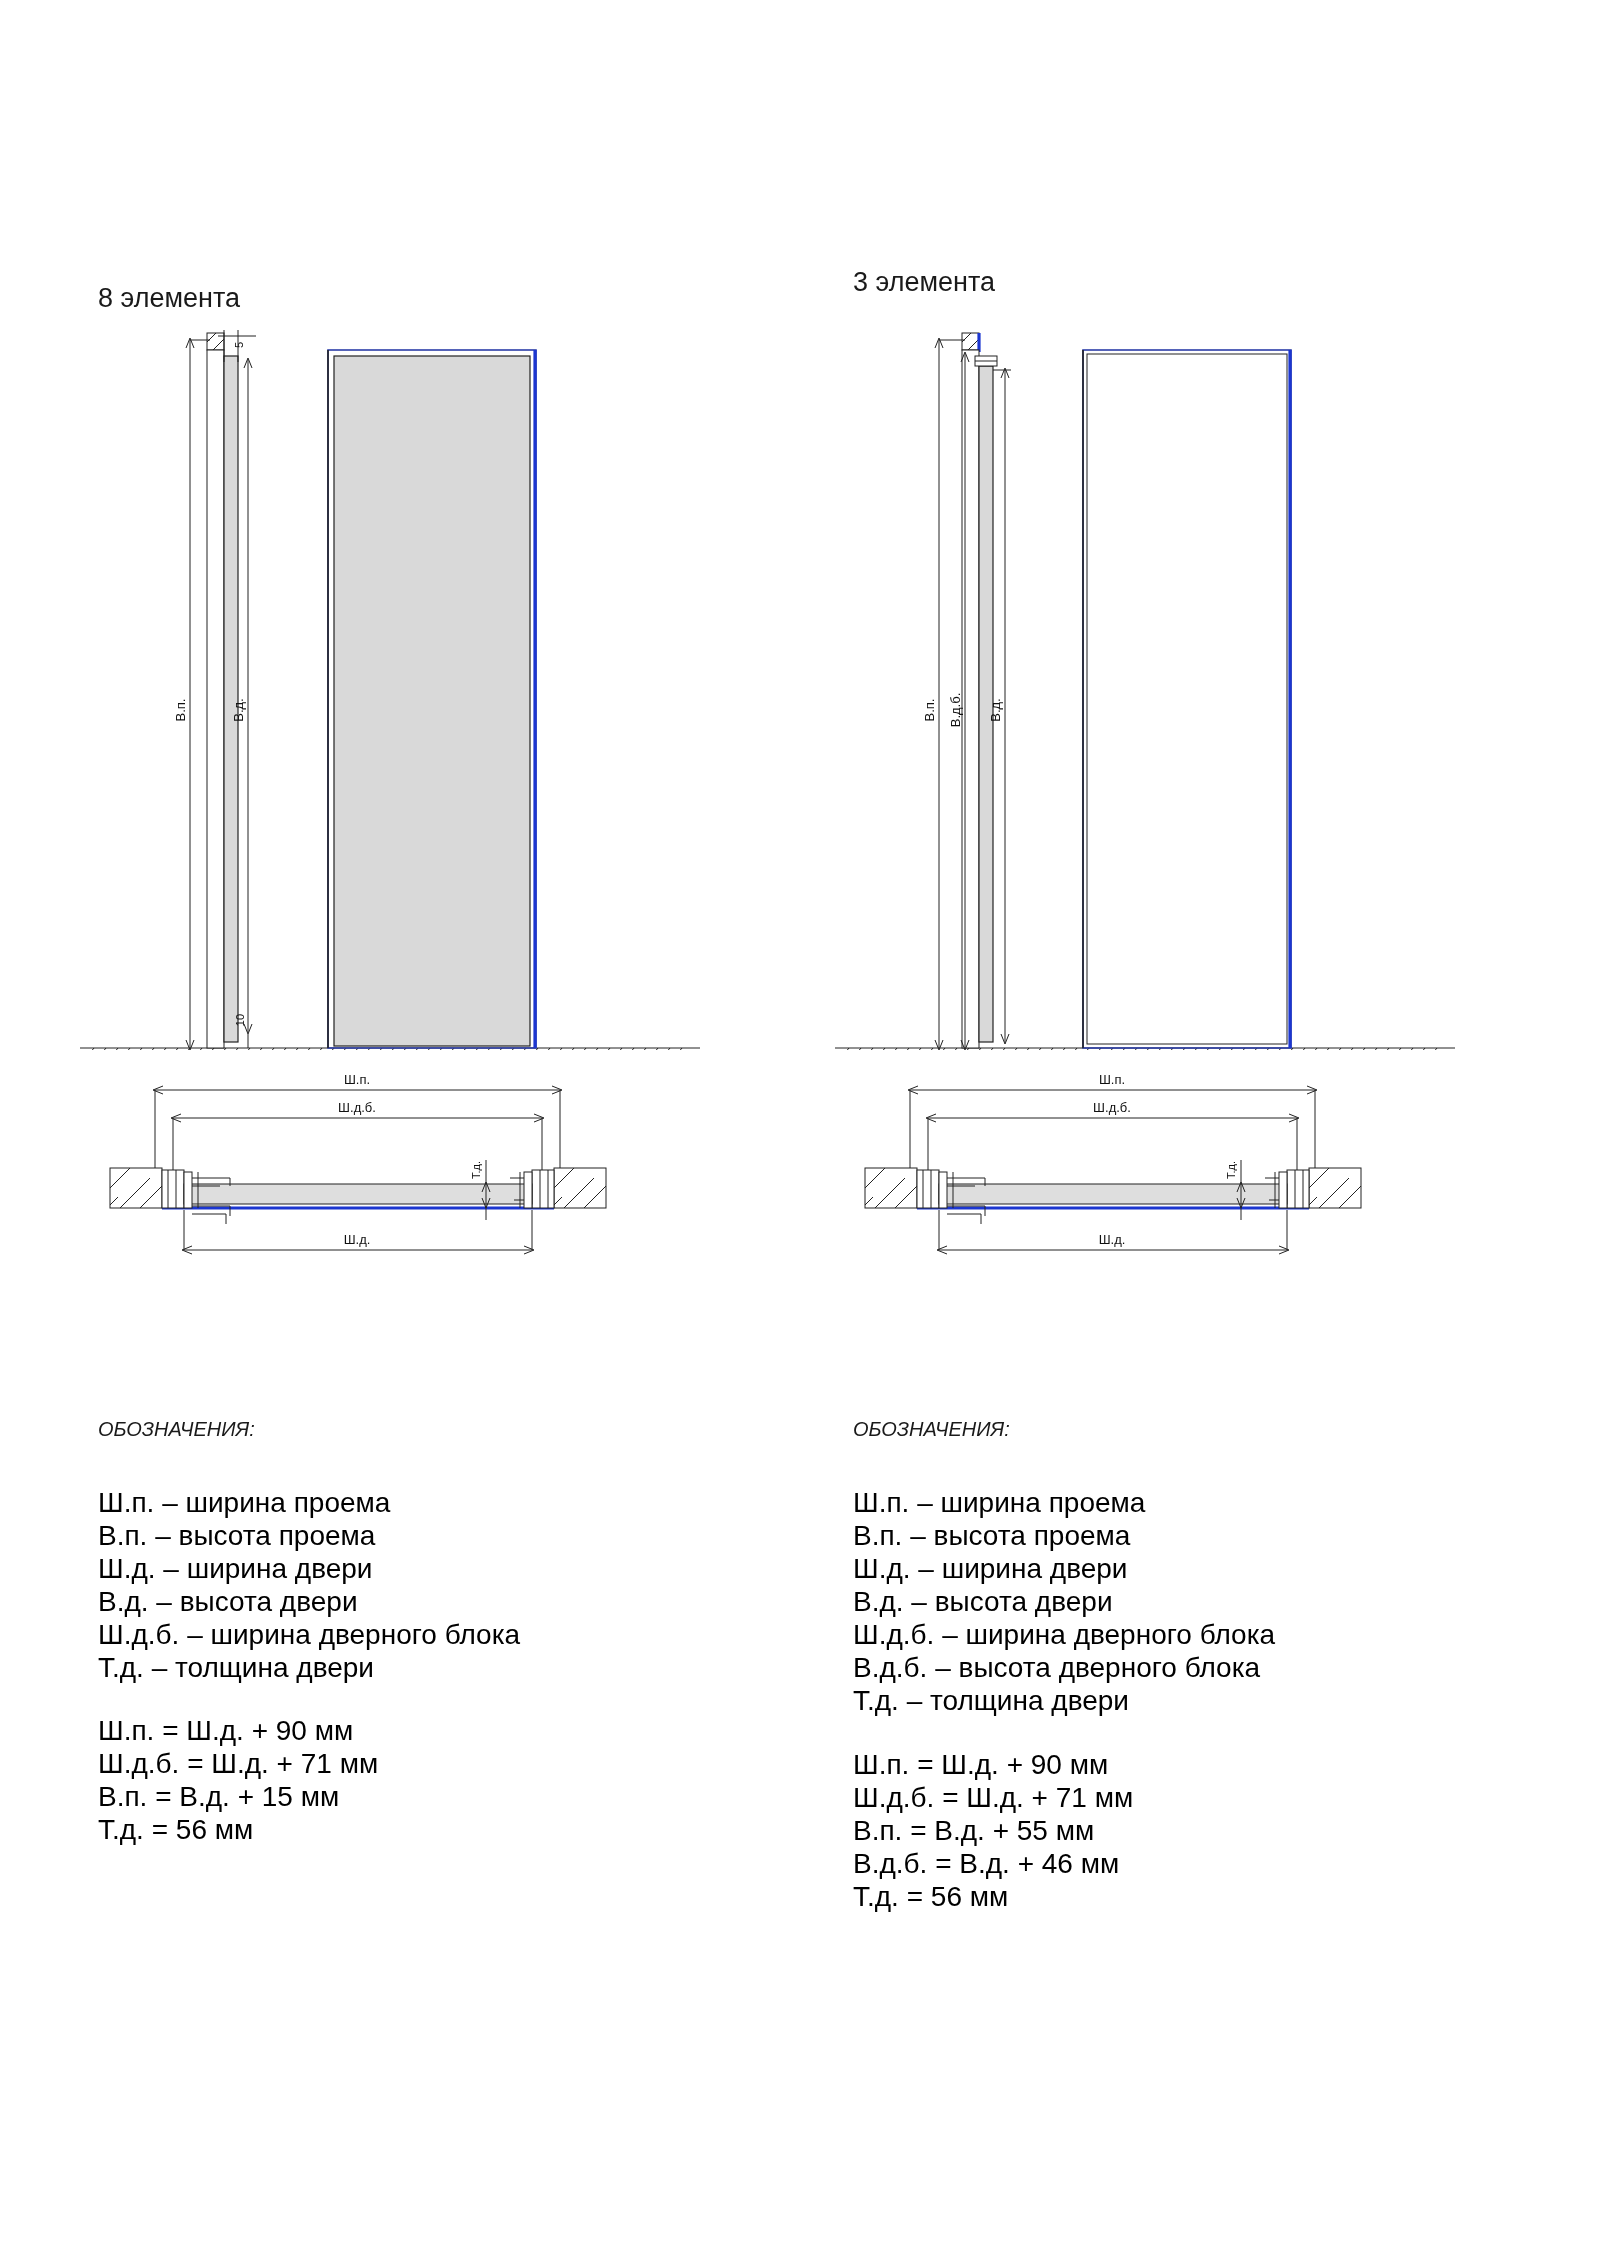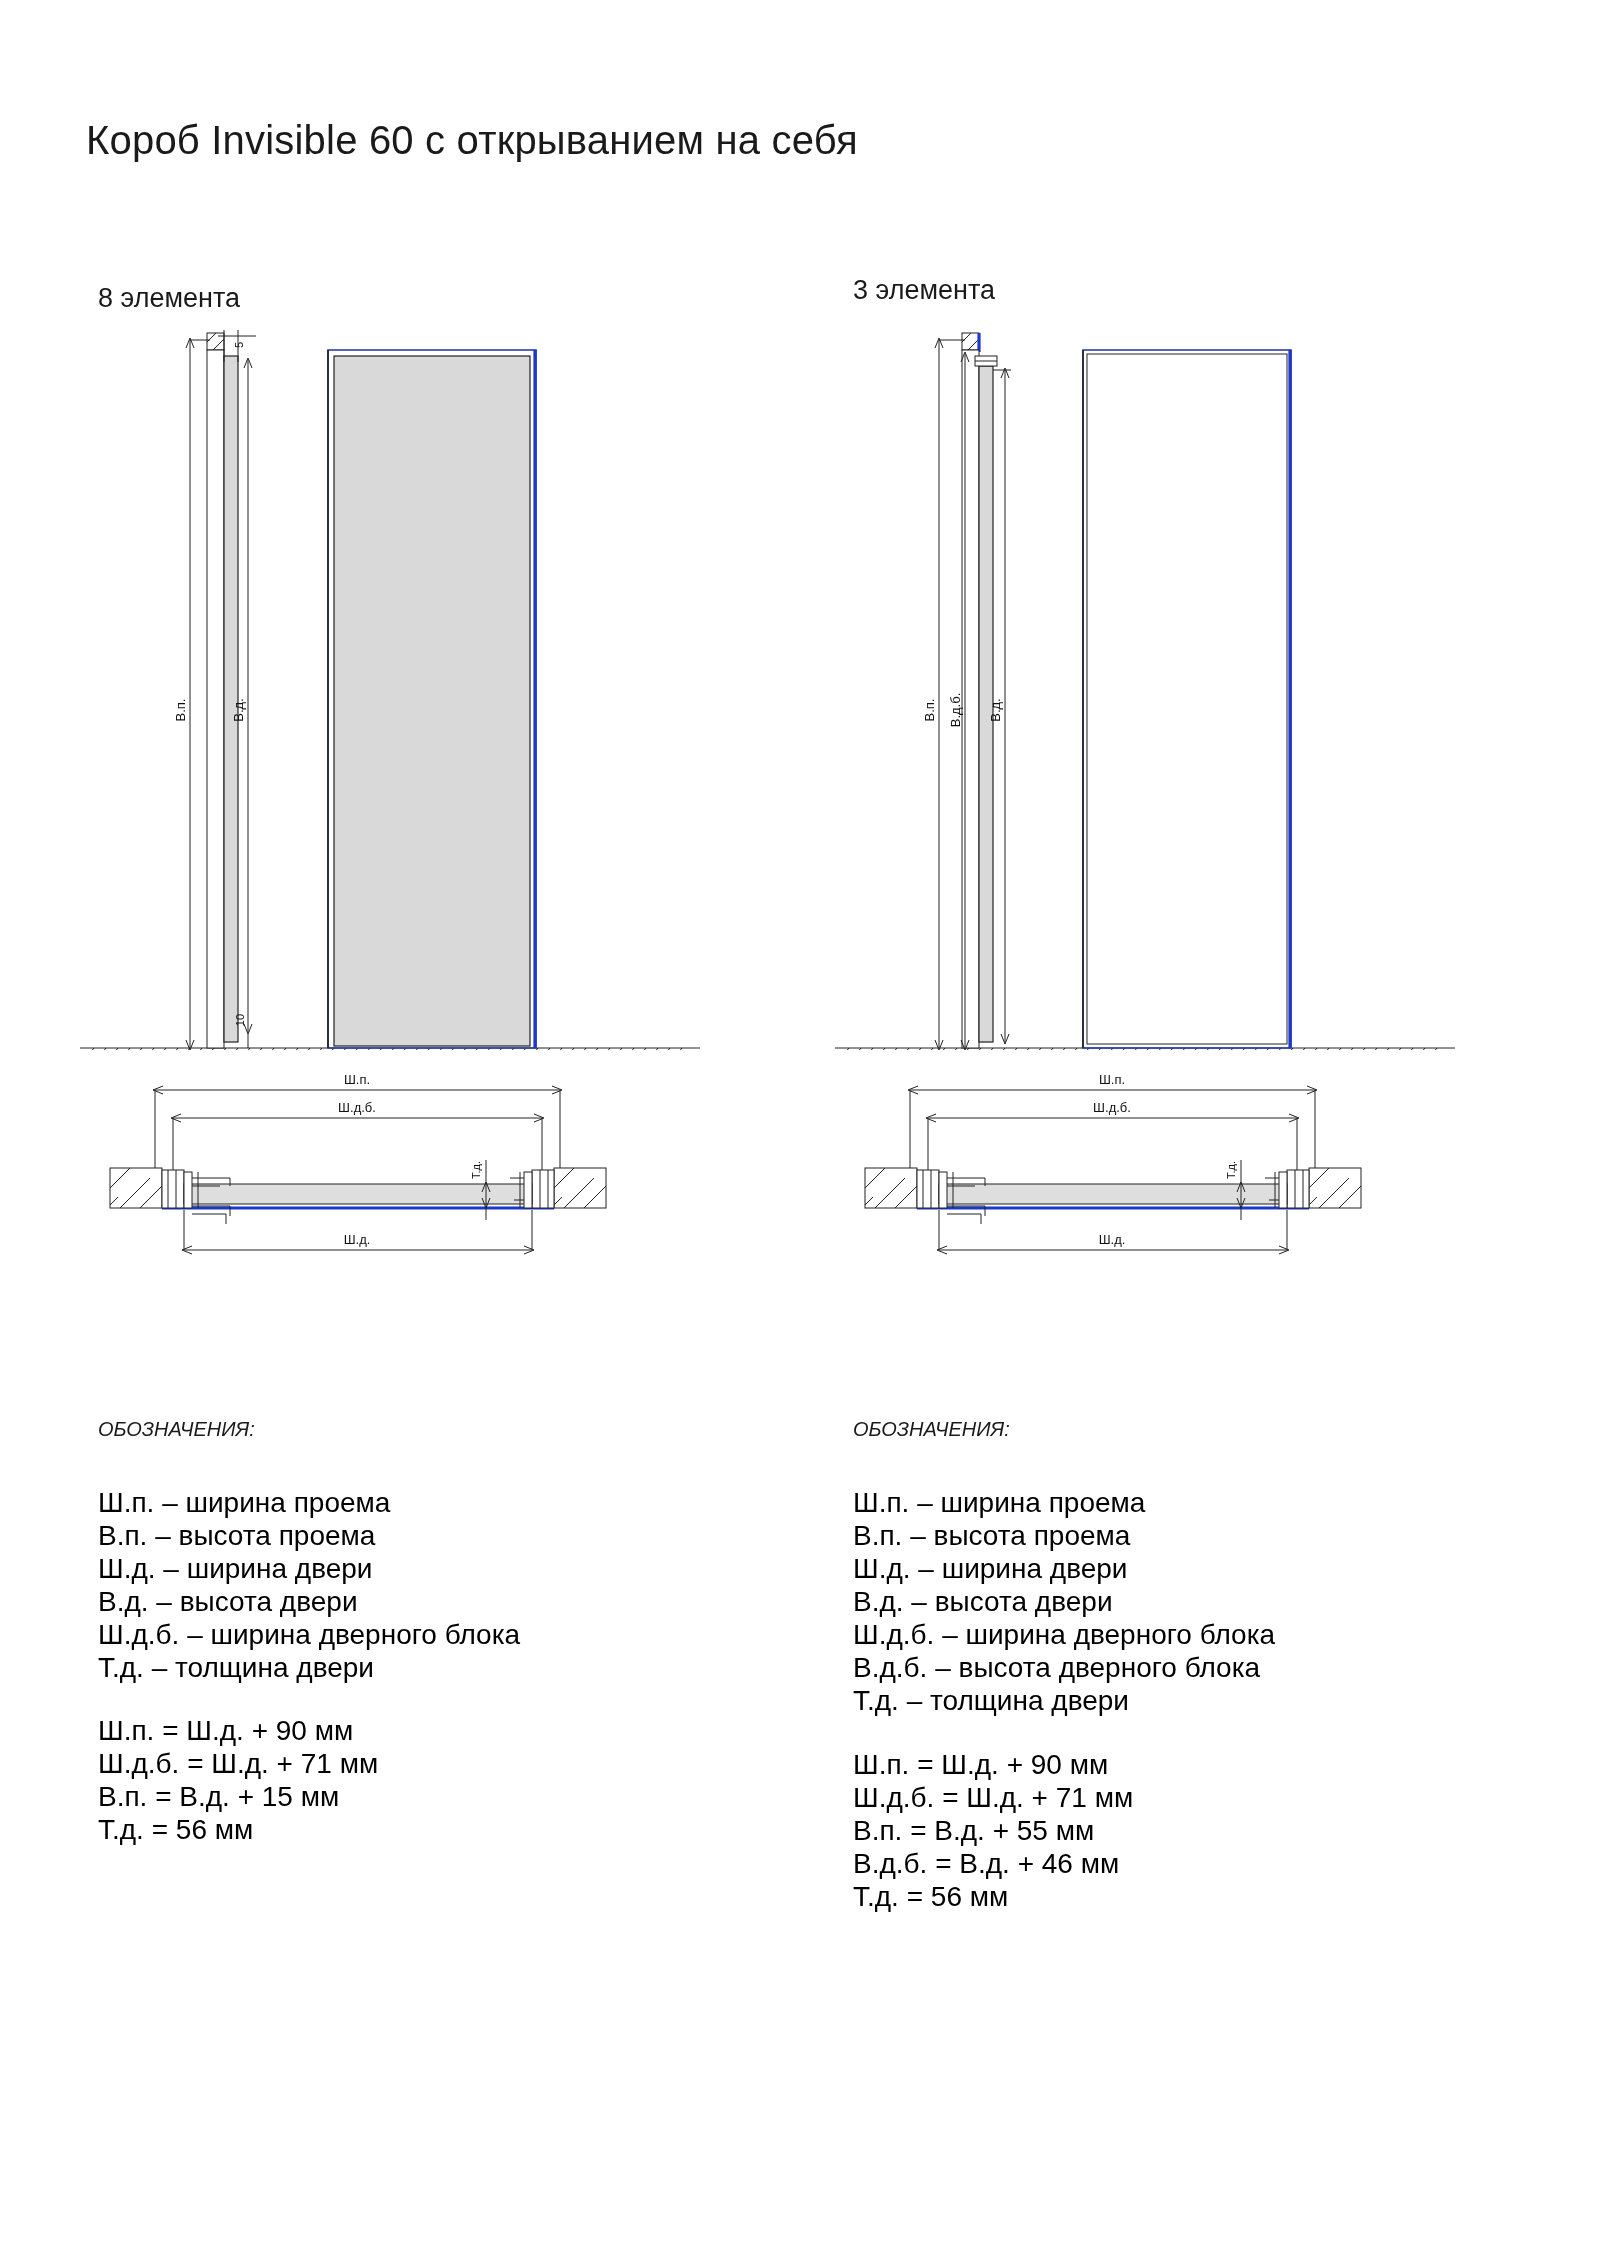--- a/index.html
+++ b/index.html
@@ -30,21 +30,21 @@
     color: #1a1a1a;
     letter-spacing: 0.2px;
   }
   .col-heading {
     position: absolute;
     font-size: 27px;
     font-weight: 400;
     color: #1a1a1a;
   }
   .heading-left { left: 98px; top: 283px; }
-  .heading-right { left: 853px; top: 275px; }
+  .heading-right { left: 853px; top: 267px; }
 
   .legend {
     position: absolute;
     font-size: 28px;
     line-height: 33px;
     color: #000000;
     white-space: pre-line;
   }
   .legend-title {
     position: absolute;
@@ -85,21 +85,20 @@
     font-family: "Liberation Sans", sans-serif;
     font-size: 11px;
     fill: #111;
   }
 </style>
 </head>
 <body>
 
 <div class="page">
 
-  <div class="title">Короб Invisible 60 с открыванием на себя</div>
 
   <div class="col-heading heading-left">8 элемента</div>
   <div class="col-heading heading-right">3 элемента</div>
 
   <div class="dwg dwg-left-elev">
     <svg width="640" height="720" viewBox="0 0 640 720">
 
       <line class="ln thin" x1="0" y1="718" x2="620" y2="718"></line>
       <line class="ln thin" x1="0" y1="730" x2="620" y2="730"></line>
       <g class="ln thin">

